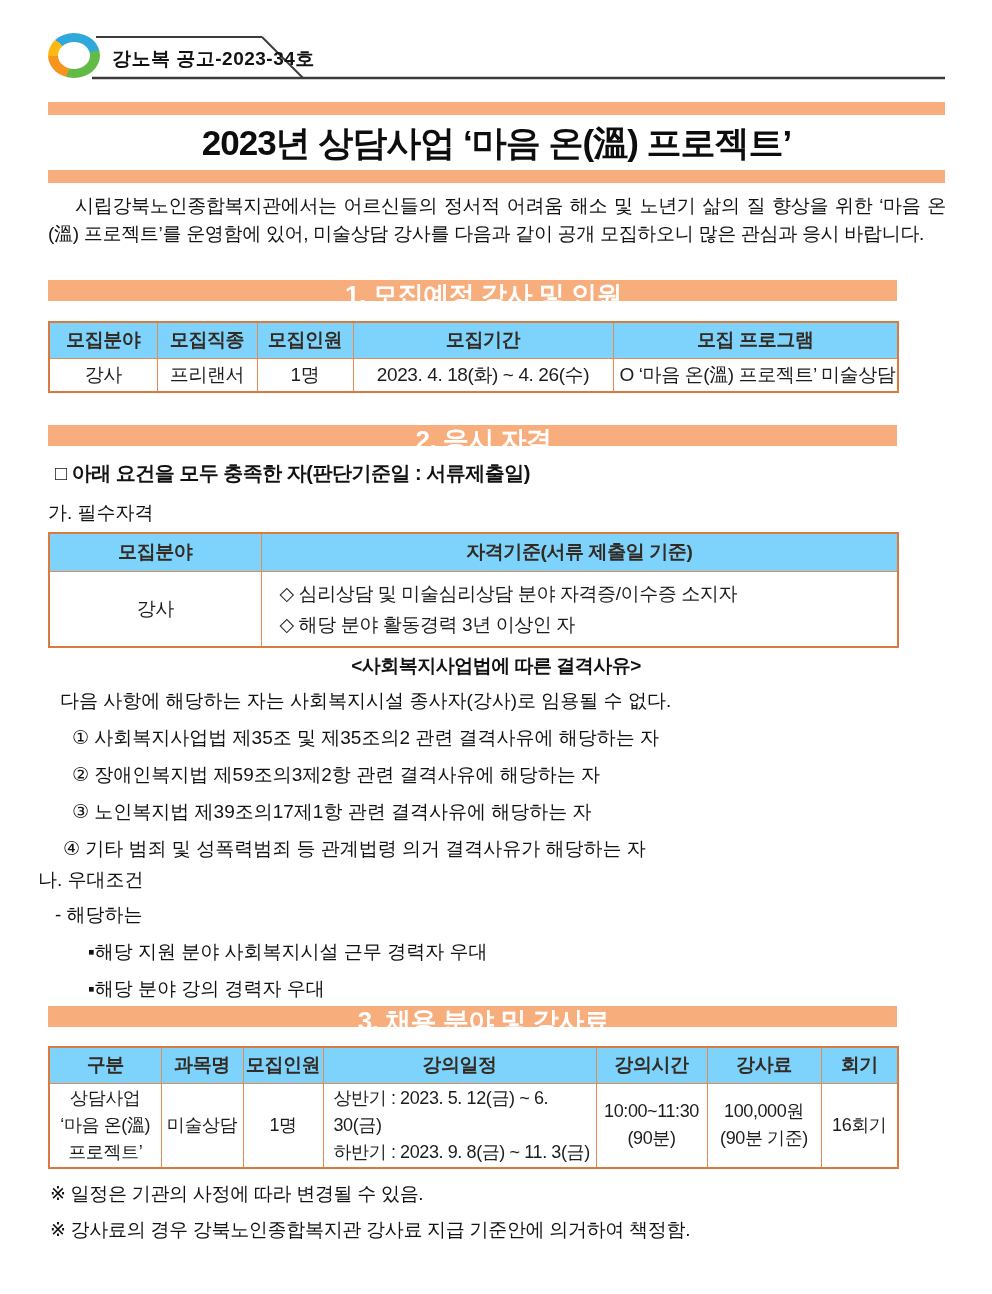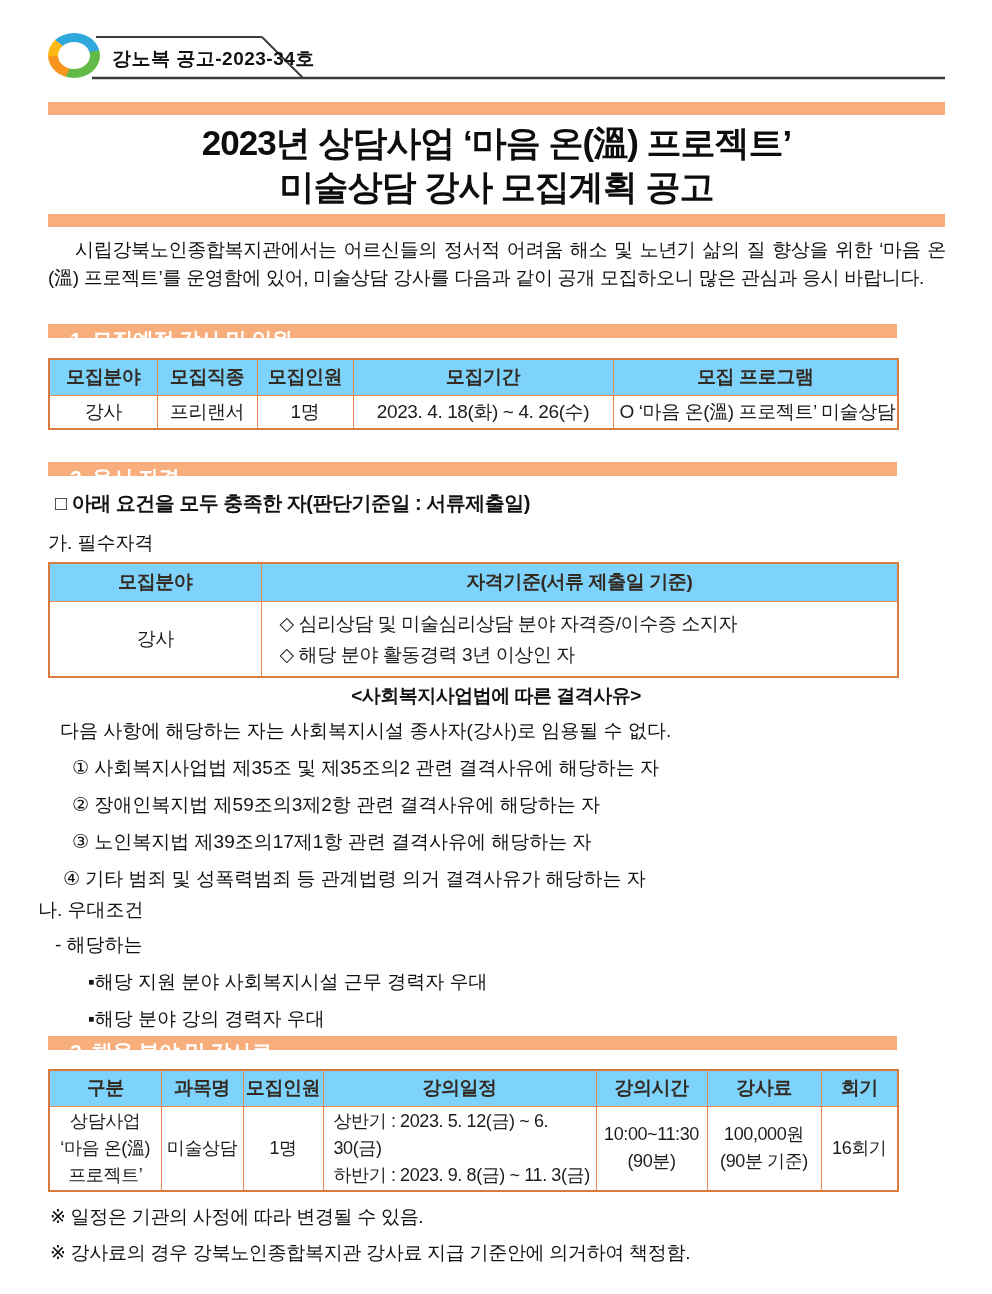--- a/index.html
+++ b/index.html
@@ -28,23 +28,23 @@
   .title-line {
     font-size:35px; font-weight:bold; line-height:44px; letter-spacing:-1px; color:#0d0d0d;
   }
   
   .intro {
     margin:9px 46px 0 48px; font-size:19px; line-height:28px;
     text-align:justify; text-indent:27px; letter-spacing:-0.3px;
   }
   
   .section-bar {
-    margin-left:48px; width:849px; height:14px; background:#f8ad7d;
-    color:#ffffff; font-size:21px; font-weight:bold; line-height:31px;
-    padding-left:22px; letter-spacing:-0.5px;
+    margin-left:48px; width:849px; height:21px; background:#f8ad7d;
+    color:#ffffff; font-size:26px; font-weight:bold; line-height:31px;
+    padding-left:22px; letter-spacing:-0.5px;text-align:center;
   }
   .sb1 { margin-top:32px; }
   .sb2 { margin-top:32px; }
   .sb3 { margin-top:4px; }
   
   table {
     margin-left:48px; width:849px; border-collapse:collapse; table-layout:fixed;
     border:2px solid #db7a3e; font-size:19px; letter-spacing:-0.4px;
   }
   th, td { border:1px solid #e58b52; text-align:center; vertical-align:middle; color:#1c1c1c; }
@@ -86,21 +86,20 @@
     <line x1="92" y1="78" x2="945" y2="78" stroke="#3c3c3c" stroke-width="2.5"></line>
   </svg>
   <div class="logo"></div>
   <div class="doc-no">강노복 공고-2023-34호</div>
 </div>
 
 <div class="title-block">
   <div class="bar"></div>
   <div class="title-text">
     <div class="title-line">2023년 상담사업 ‘마음 온(溫) 프로젝트’</div>
-    <div class="title-line">미술상담 강사 모집계획 공고</div>
   </div>
   <div class="bar"></div>
 </div>
 
 <p class="intro">시립강북노인종합복지관에서는 어르신들의 정서적 어려움 해소 및 노년기 삶의 질 향상을 위한 ‘마음 온(溫) 프로젝트’를 운영함에 있어, 미술상담 강사를 다음과 같이 공개 모집하오니 많은 관심과 응시 바랍니다.</p>
 
 <div class="section-bar sb1">1. 모집예정 강사 및 인원</div>
 
 <table class="t1">
   <colgroup>

